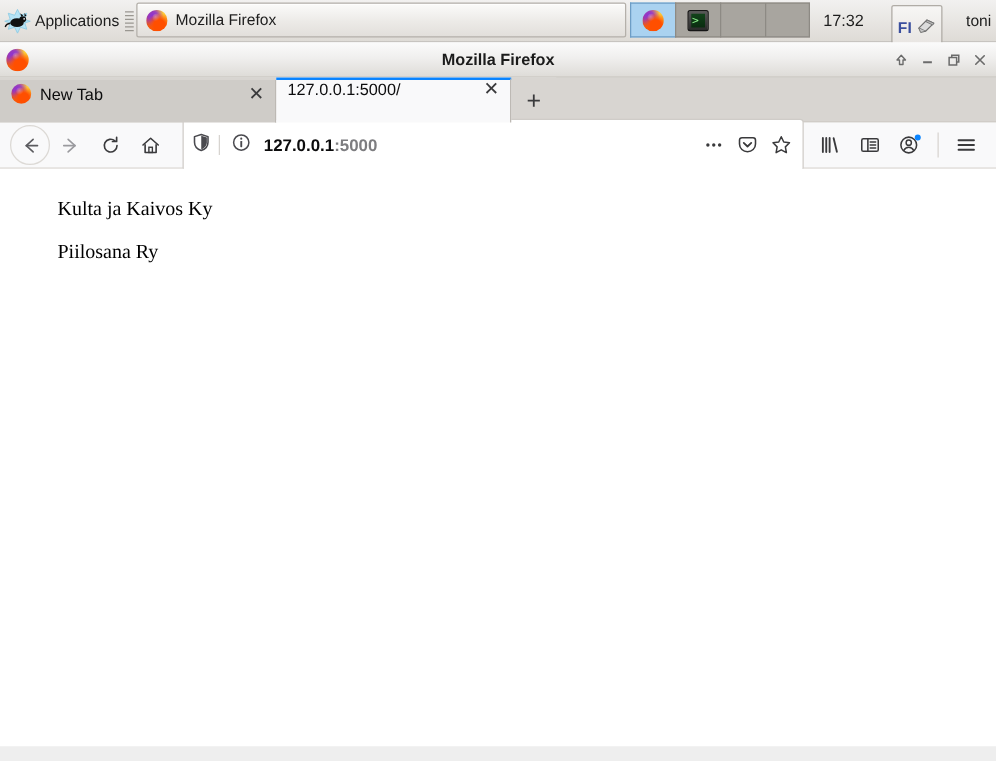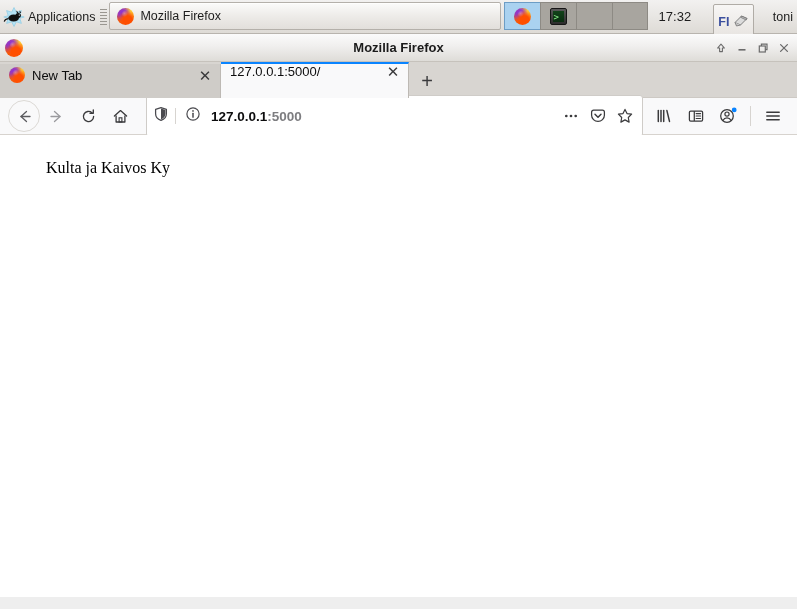--- a/index.html
+++ b/index.html
@@ -635,16 +635,17 @@
     <span class="toolbar-sep"></span>
     <span class="navbtn">
       <svg width="18" height="18" viewBox="0 0 18 18">
         <path d="M2.8 5.2 L15.2 5.2 M2.8 9 L15.2 9 M2.8 12.8 L15.2 12.8" stroke="#3a3a3c" stroke-width="1.45" stroke-linecap="round"></path>
       </svg>
     </span>
   </div>
 
   <div id="content">
     <p>Kulta ja Kaivos Ky</p>
+    <p>Piilosana Ry</p>
   </div>
 </div>
 
 <div id="bottom-strip"></div>
 
 </body></html>

